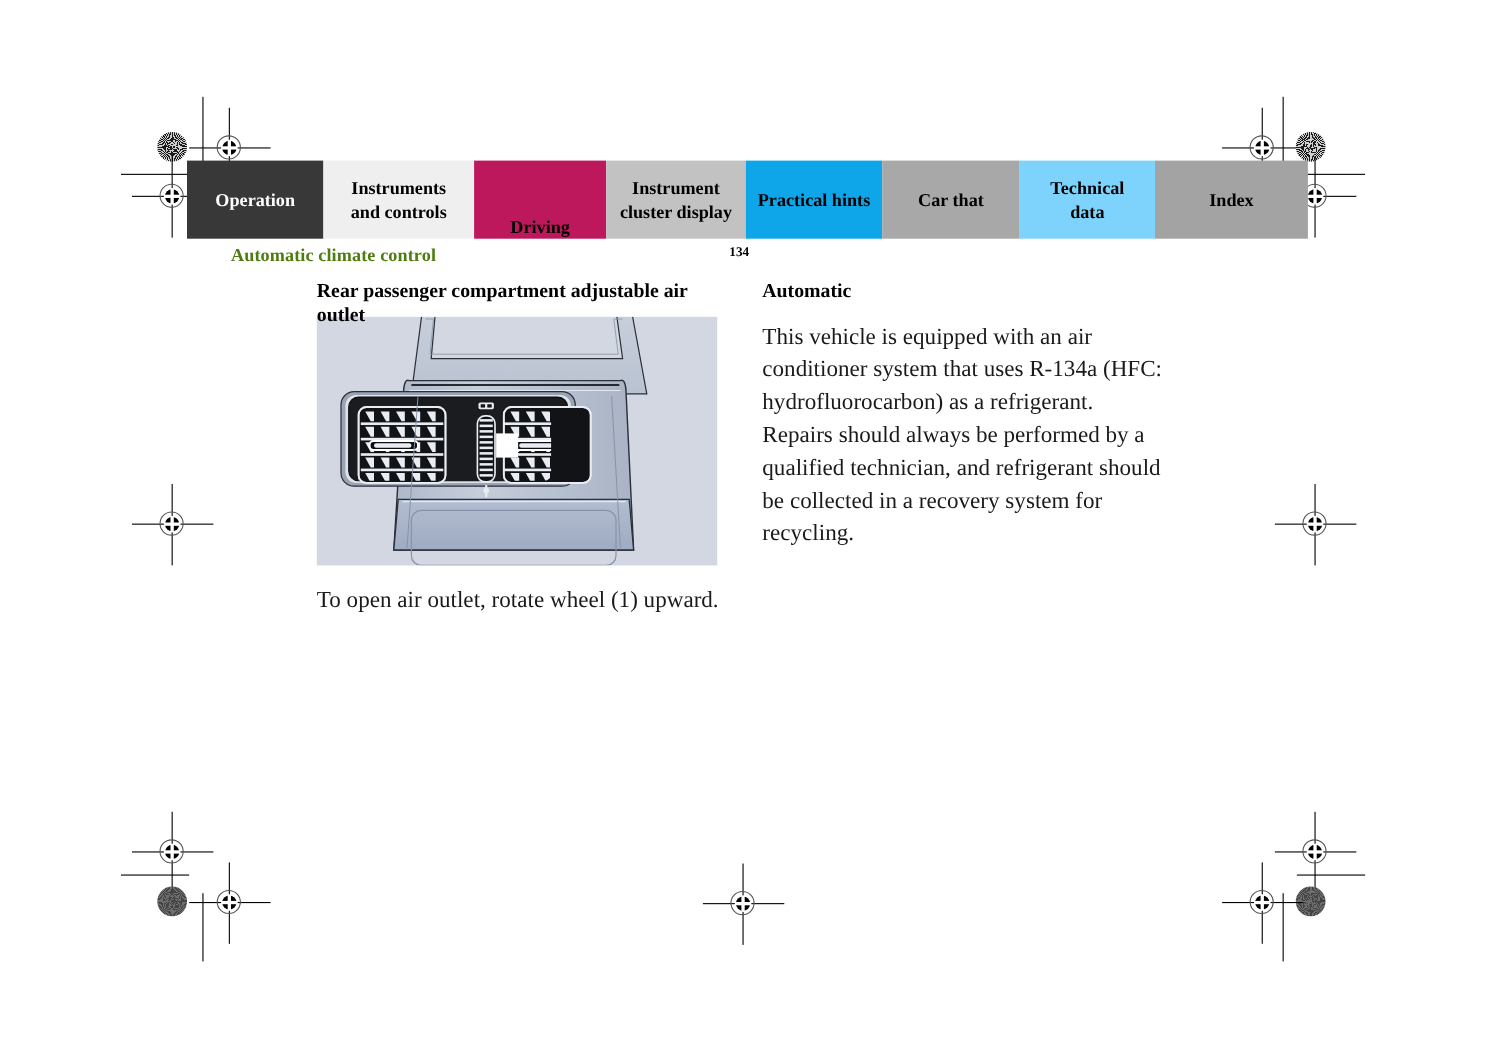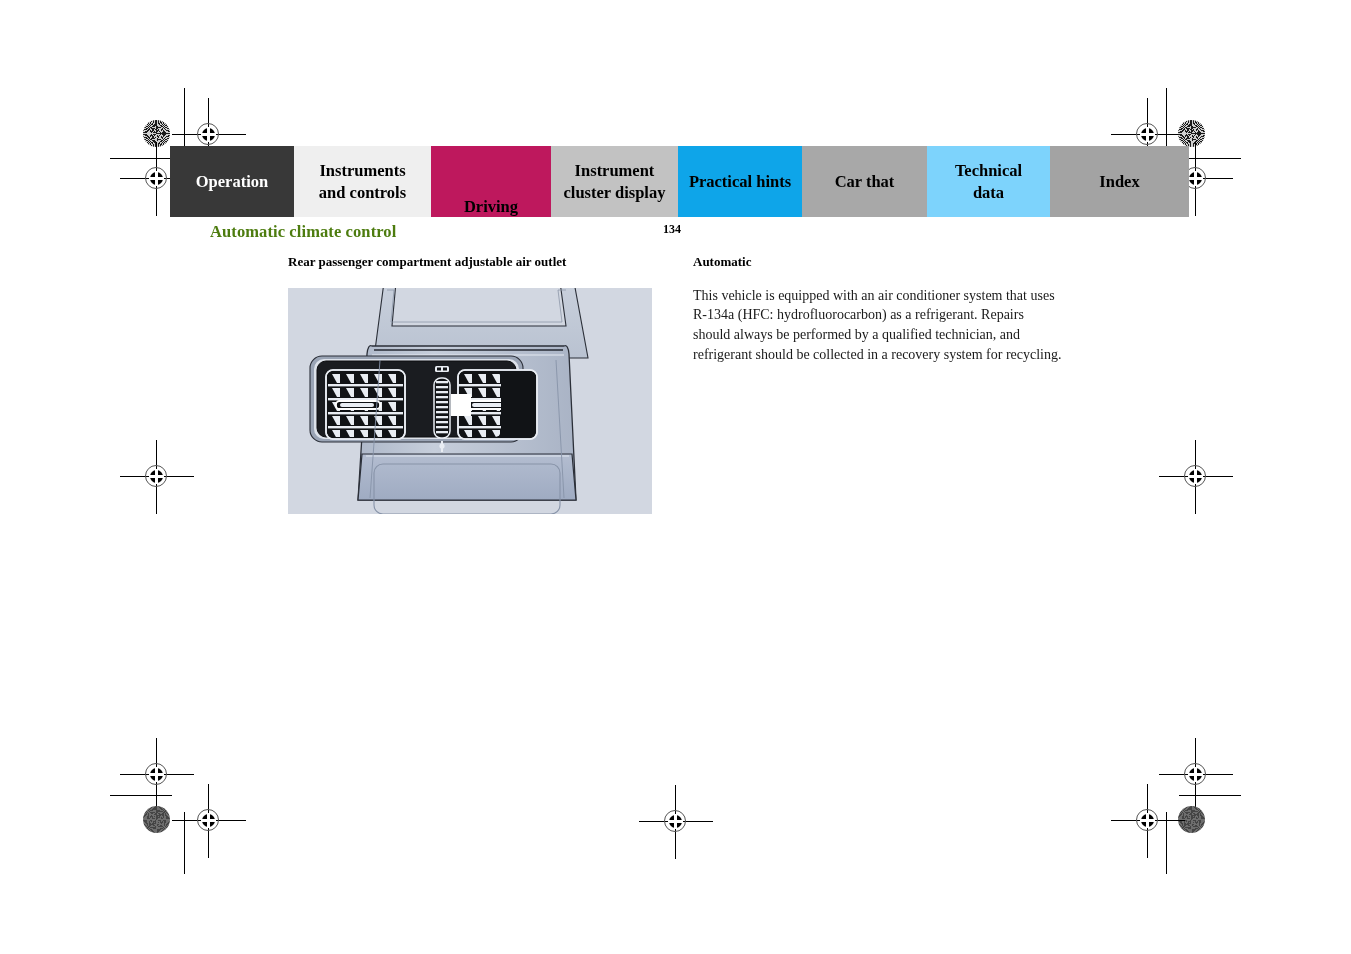--- a/index.html
+++ b/index.html
@@ -147,27 +147,27 @@
     width: 364px;
   }
   #col-right {
     position: absolute;
     left: 693px;
     top: 254px;
     width: 370px;
   }
   .subhead {
     font-weight: bold;
-    font-size: 13px;
+    font-size: 18px;
     color: #000;
     margin: 0 0 16px 0;
     line-height: 1.2;
   }
   .para {
-    font-size: 14px;
+    font-size: 21px;
     color: #1a1a1a;
     line-height: 1.42;
     margin: 0 0 11px 0;
   }
   .para.tight { margin-bottom: 9px; }
 
   
   #figure {
     position: absolute;
     left: 288px;
@@ -493,18 +493,19 @@
     <path d="M92 72 L82 210" fill="none" stroke="#8793a8" stroke-width="0.9"></path>
     <path d="M268 72 L276 210" fill="none" stroke="#8793a8" stroke-width="0.9"></path>
   </svg>
 </div>
 
 <div id="col-left">
   <h2 class="subhead">Rear passenger compartment adjustable air outlet</h2>
 </div>
 
 <div style="position:absolute; left:288px; top:531px; width:380px;">
+  <p class="para tight">To open air outlet, rotate wheel (1) upward.</p>
 </div>
 
 <div id="col-right">
   <h2 class="subhead">Automatic</h2>
   <p class="para">This vehicle is equipped with an air conditioner system that uses R-134a (HFC: hydrofluorocarbon) as a refrigerant. Repairs should always be performed by a qualified technician, and refrigerant should be collected in a recovery system for recycling.</p>
 </div>
 
 </body></html>

